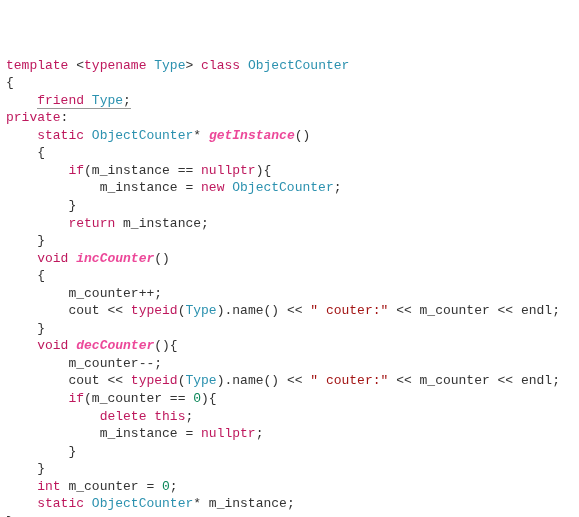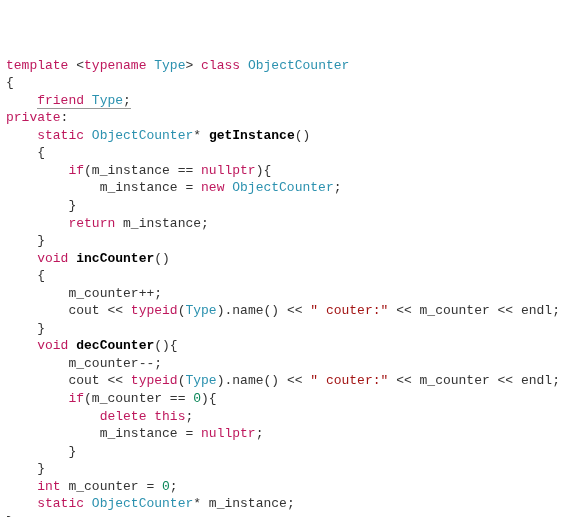--- a/index.html
+++ b/index.html
@@ -9,21 +9,21 @@
     font-size: 13px;
     line-height: 1.35;
     background: #ffffff;
     color: #333333;
     white-space: pre;
     width: 579px;
     box-sizing: border-box;
   }
   .kw { color: #be185d; }
   .type { color: #2b91af; }
-  .func { color: #000000; font-weight: bold; }
+  .func { color: #ec4899; font-weight: bold; font-style: italic; }
   .str { color: #a31515; }
   .num { color: #098658; }
   .friend-line { color: #333; border-bottom: 1px solid rgba(0,0,0,0.4); }
   .ln { display: block; }
 </style>
 </head>
 <body>
 
 
 <div><span class="ln"><span class="kw">template </span><span>&lt;</span><span class="kw">typename</span><span> </span><span class="type">Type</span><span>&gt; </span><span class="kw">class</span><span> </span><span class="type">ObjectCounter</span></span><span class="ln"><span>{</span></span><span class="ln"><span>    </span><span class="friend-line"><span class="kw">friend </span><span class="type">Type</span><span>;</span></span></span><span class="ln"><span class="kw">private</span><span>:</span></span><span class="ln"><span>    </span><span class="kw">static</span><span> </span><span class="type">ObjectCounter</span><span>* </span><span class="func">getInstance</span><span>()</span></span><span class="ln"><span>    </span><span>{</span></span><span class="ln"><span>        </span><span class="kw">if</span><span>(m_instance == </span><span class="kw">nullptr</span><span>){</span></span><span class="ln"><span>            </span><span>m_instance = </span><span class="kw">new</span><span> </span><span class="type">ObjectCounter</span><span>;</span></span><span class="ln"><span>        </span><span>}</span></span><span class="ln"><span>        </span><span class="kw">return</span><span> m_instance;</span></span><span class="ln"><span>    </span><span>}</span></span><span class="ln"><span>    </span><span class="kw">void</span><span> </span><span class="func">incCounter</span><span>()</span></span><span class="ln"><span>    </span><span>{</span></span><span class="ln"><span>        </span><span>m_counter++;</span></span><span class="ln"><span>        </span><span>cout &lt;&lt; </span><span class="kw">typeid</span><span>(</span><span class="type">Type</span><span>).name() &lt;&lt; </span><span class="str">" couter:"</span><span> &lt;&lt; m_counter &lt;&lt; endl;</span></span><span class="ln"><span>    </span><span>}</span></span><span class="ln"><span>    </span><span class="kw">void</span><span> </span><span class="func">decCounter</span><span>(){</span></span><span class="ln"><span>        </span><span>m_counter--;</span></span><span class="ln"><span>        </span><span>cout &lt;&lt; </span><span class="kw">typeid</span><span>(</span><span class="type">Type</span><span>).name() &lt;&lt; </span><span class="str">" couter:"</span><span> &lt;&lt; m_counter &lt;&lt; endl;</span></span><span class="ln"><span>        </span><span class="kw">if</span><span>(m_counter == </span><span class="num">0</span><span>){</span></span><span class="ln"><span>            </span><span class="kw">delete</span><span> </span><span class="kw">this</span><span>;</span></span><span class="ln"><span>            </span><span>m_instance = </span><span class="kw">nullptr</span><span>;</span></span><span class="ln"><span>        </span><span>}</span></span><span class="ln"><span>    </span><span>}</span></span><span class="ln"><span>    </span><span class="kw">int</span><span> m_counter = </span><span class="num">0</span><span>;</span></span><span class="ln"><span>    </span><span class="kw">static</span><span> </span><span class="type">ObjectCounter</span><span>* m_instance;</span></span><span class="ln"><span>};</span></span><span class="ln"><span></span></span></div>

